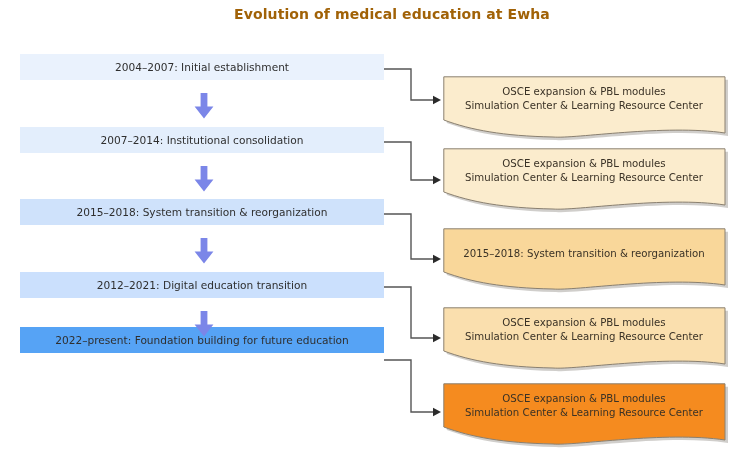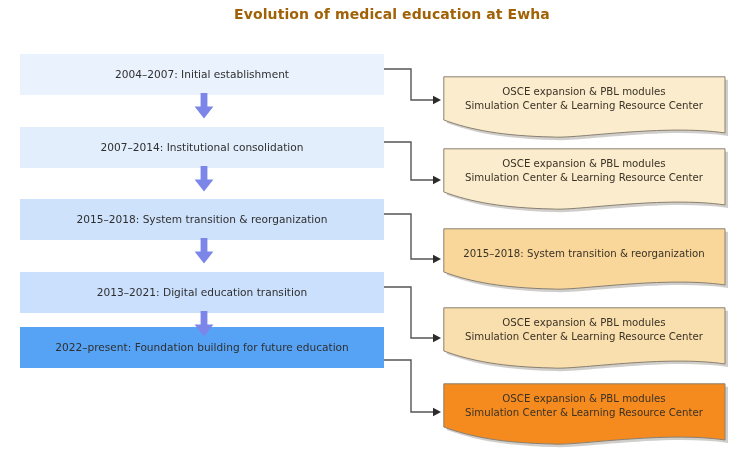--- a/index.html
+++ b/index.html
@@ -31,21 +31,21 @@
     font-weight: bold;
     color: #a16207;
     letter-spacing: 0.1px;
     padding-left: 20px;
   }
   
   .stage {
     position: absolute;
     left: 20px;
     width: 364px;
-    height: 41px;
+    height: 26px;
     display: flex;
     align-items: center;
     justify-content: center;
     font-size: 10.6px;
     color: #2f2f2f;
     box-sizing: border-box;
     text-align: center;
     line-height: 1.2;
   }
   .stage-label {
@@ -135,21 +135,21 @@
       <div class="stage" style="top: 54px; background: rgb(234, 242, 253);">
         <span class="stage-label">2004–2007: Initial establishment</span>
       </div>
       <div class="stage" style="top: 127px; background: rgb(227, 238, 252);">
         <span class="stage-label">2007–2014: Institutional consolidation</span>
       </div>
       <div class="stage" style="top: 199px; background: rgb(207, 226, 251);">
         <span class="stage-label">2015–2018: System transition &amp; reorganization</span>
       </div>
       <div class="stage" style="top: 272px; background: rgb(203, 224, 253);">
-        <span class="stage-label">2013–2021: Digital education transition</span>
+        <span class="stage-label">2012–2021: Digital education transition</span>
       </div>
       <div class="stage" style="top: 327px; background: rgb(86, 163, 245);">
         <span class="stage-label">2022–present: Foundation building for future education</span>
       </div>
     </div>
 
   <div id="arrows">
       <div class="down-arrow" style="top: 93px;"><svg width="22" height="26" viewBox="0 0 22 26">
           <path d="M7.6 0 H14.4 V13.6 H20.4 L11 25.4 L1.6 13.6 H7.6 Z" fill="#7b86e8"></path>
         </svg></div>

